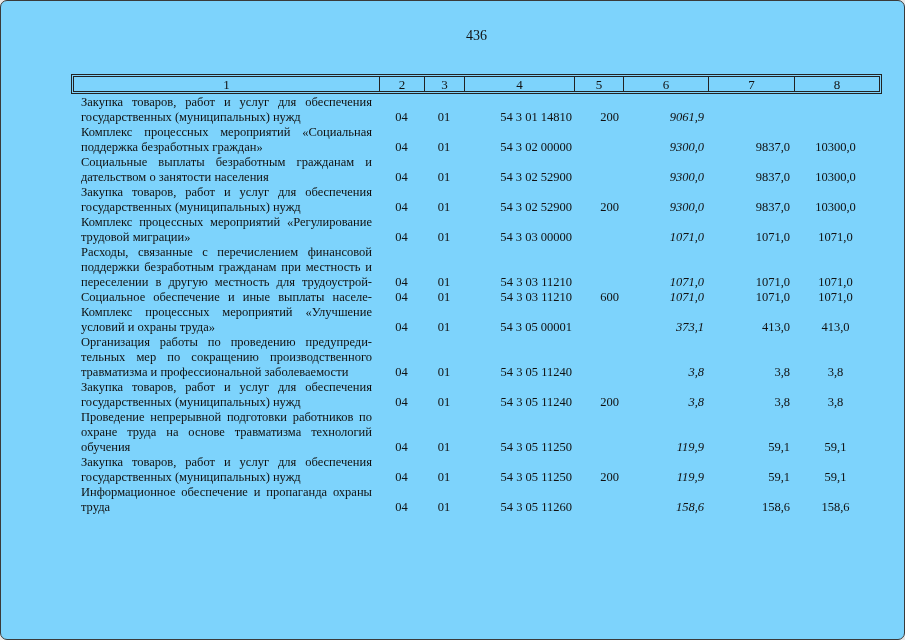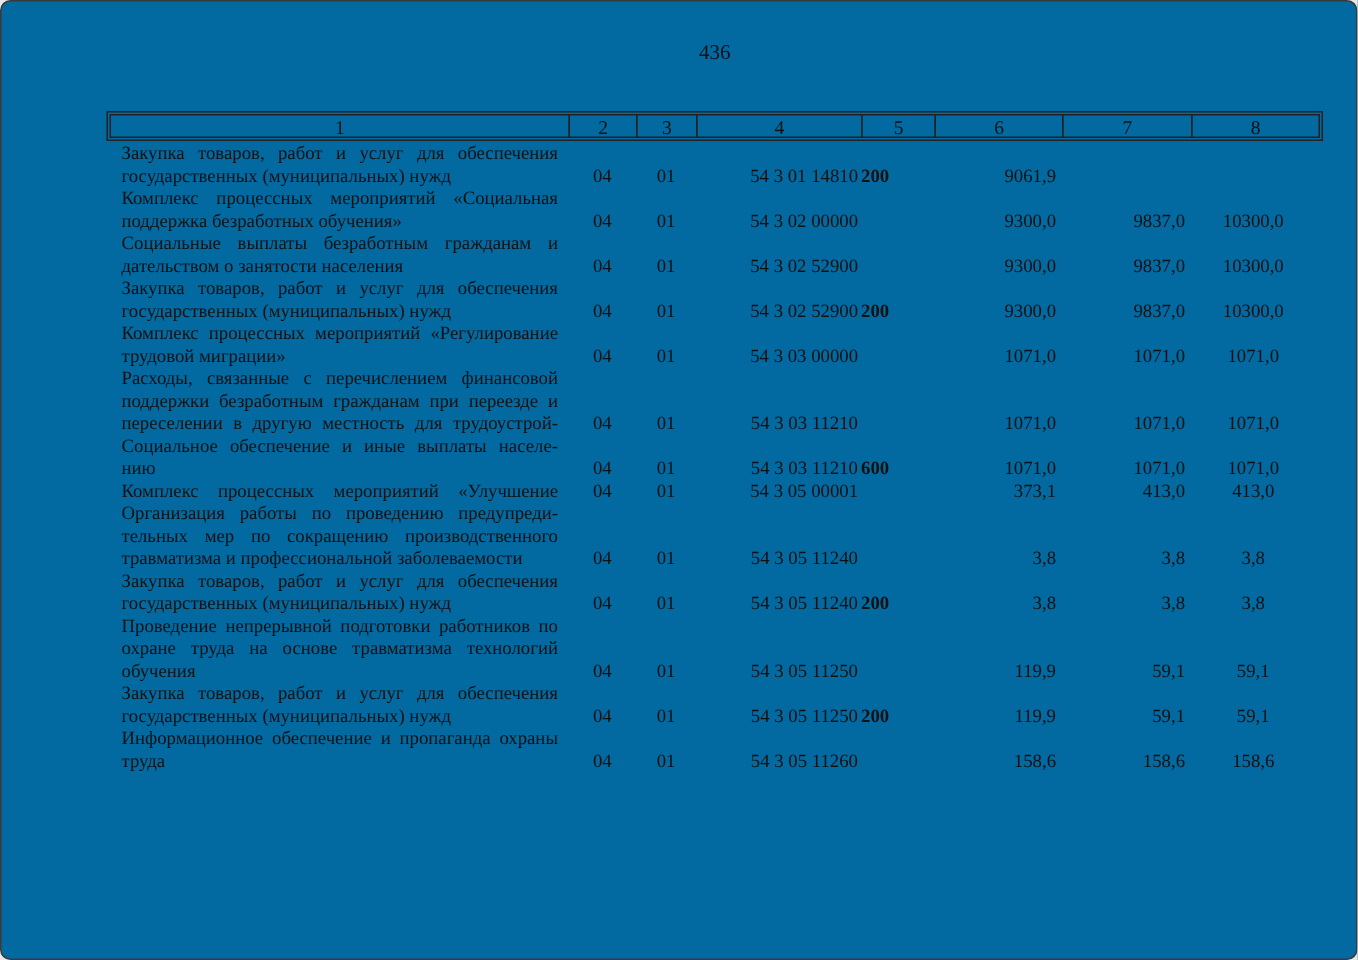--- a/index.html
+++ b/index.html
@@ -1,19 +1,19 @@
 <!DOCTYPE html>
 <html><head>
 <meta charset="utf-8">
 <style>
   html,body { margin:0; padding:0; background:#e8e8e8; }
   .page {
     position: relative;
     width: 905px; height: 640px;
-    background: #0369a1;
+    background: #7dd3fc;
     border: 1px solid #3a3a3a;
     border-radius: 7px;
     box-sizing: border-box;
     font-family: "Liberation Serif", "DejaVu Serif", serif;
     color: #111111;
     overflow: hidden;
   }
   .page-number {
     position: absolute; top: 27px; left: 70px; width: 811px;
     text-align: center;
@@ -50,22 +50,22 @@
   .bcell {
     box-sizing: border-box;
     font-size: 12.5px;
     line-height: 15px;
     flex: 0 0 auto;
   }
   .bcell.c0 { width: 306px; padding-left: 8px; padding-right: 7px; }
   .bcell.c1 { width: 45px;  text-align: center; }
   .bcell.c2 { width: 40px;  text-align: center; }
   .bcell.c3 { width: 110px; text-align: right; padding-right: 2px; }
-  .bcell.c4 { width: 49px;  padding-right: 4px; font-weight: bold; }
-  .bcell.c5 { width: 85px;  text-align: right; padding-right: 4px; }
+  .bcell.c4 { width: 49px;  text-align: right; padding-right: 4px; }
+  .bcell.c5 { width: 85px;  text-align: right; padding-right: 4px; font-style: italic; }
   .bcell.c6 { width: 86px;  text-align: right; padding-right: 4px; }
   .bcell.c7 { width: 85px;  text-align: center; padding-right: 2px; }
   .line { text-align: justify; text-align-last: justify; }
   .line.last { text-align-last: left; }
 </style>
 </head>
 <body>
 
 <div class="page">
   <div class="page-number">436</div>
@@ -91,21 +91,21 @@
           <div class="bcell c2">01</div>
           <div class="bcell c3">54 3 01 14810</div>
           <div class="bcell c4">200</div>
           <div class="bcell c5">9061,9</div>
           <div class="bcell c6"></div>
           <div class="bcell c7"></div>
         </div>
         <div class="trow">
           <div class="bcell c0">
             <div class="line">Комплекс процессных мероприятий «Социальная</div>
-            <div class="line last">поддержка безработных обучения»</div>
+            <div class="line last">поддержка безработных граждан»</div>
           </div>
           <div class="bcell c1">04</div>
           <div class="bcell c2">01</div>
           <div class="bcell c3">54 3 02 00000</div>
           <div class="bcell c4"></div>
           <div class="bcell c5">9300,0</div>
           <div class="bcell c6">9837,0</div>
           <div class="bcell c7">10300,0</div>
         </div>
         <div class="trow">
@@ -143,47 +143,47 @@
           <div class="bcell c2">01</div>
           <div class="bcell c3">54 3 03 00000</div>
           <div class="bcell c4"></div>
           <div class="bcell c5">1071,0</div>
           <div class="bcell c6">1071,0</div>
           <div class="bcell c7">1071,0</div>
         </div>
         <div class="trow">
           <div class="bcell c0">
             <div class="line">Расходы, связанные с перечислением финансовой</div>
-            <div class="line">поддержки безработным гражданам при переезде и</div>
+            <div class="line">поддержки безработным гражданам при местность и</div>
             <div class="line">переселении в другую местность для трудоустрой-</div>
           </div>
           <div class="bcell c1">04</div>
           <div class="bcell c2">01</div>
           <div class="bcell c3">54 3 03 11210</div>
           <div class="bcell c4"></div>
           <div class="bcell c5">1071,0</div>
           <div class="bcell c6">1071,0</div>
           <div class="bcell c7">1071,0</div>
         </div>
         <div class="trow">
           <div class="bcell c0">
             <div class="line">Социальное обеспечение и иные выплаты населе-</div>
-            <div class="line last">нию</div>
           </div>
           <div class="bcell c1">04</div>
           <div class="bcell c2">01</div>
           <div class="bcell c3">54 3 03 11210</div>
           <div class="bcell c4">600</div>
           <div class="bcell c5">1071,0</div>
           <div class="bcell c6">1071,0</div>
           <div class="bcell c7">1071,0</div>
         </div>
         <div class="trow">
           <div class="bcell c0">
             <div class="line">Комплекс процессных мероприятий «Улучшение</div>
+            <div class="line last">условий и охраны труда»</div>
           </div>
           <div class="bcell c1">04</div>
           <div class="bcell c2">01</div>
           <div class="bcell c3">54 3 05 00001</div>
           <div class="bcell c4"></div>
           <div class="bcell c5">373,1</div>
           <div class="bcell c6">413,0</div>
           <div class="bcell c7">413,0</div>
         </div>
         <div class="trow">

